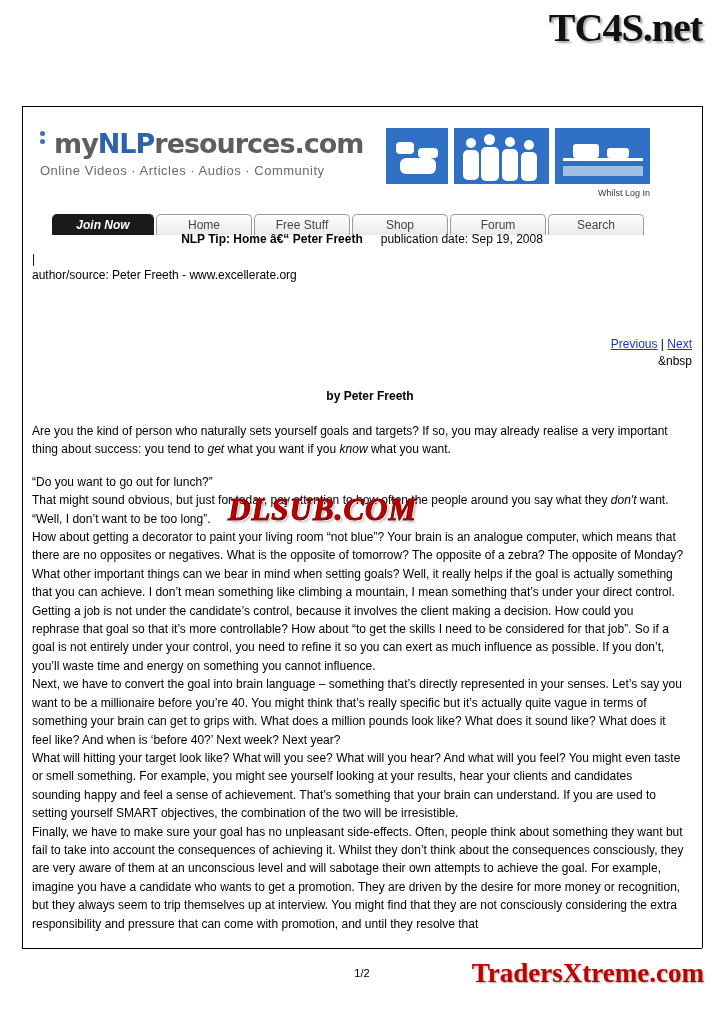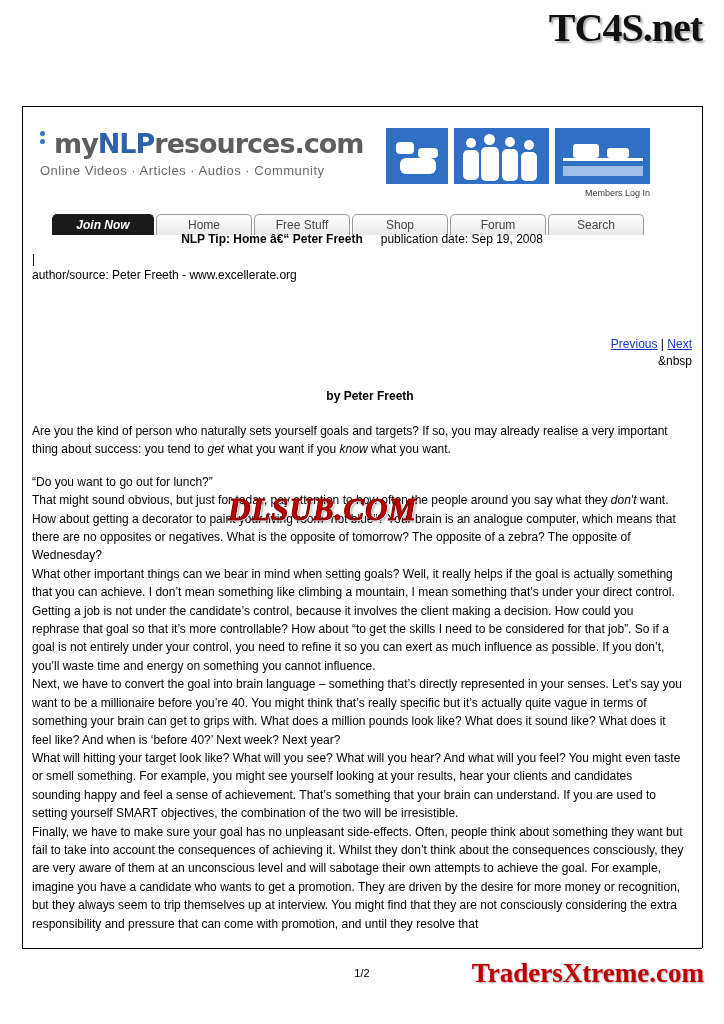--- a/index.html
+++ b/index.html
@@ -311,21 +311,21 @@
       <div class="fig" style="left:67px;top:24px;width:16px;height:29px;border-radius:5px;"></div>
     </div>
     <div class="banner-img wide">
       <div class="fig" style="left:8px;top:30px;width:80px;height:3px;"></div>
       <div class="fig" style="left:18px;top:16px;width:26px;height:14px;border-radius:3px;"></div>
       <div class="fig" style="left:52px;top:20px;width:22px;height:10px;border-radius:3px;"></div>
       <div class="fig" style="left:8px;top:38px;width:80px;height:10px;opacity:0.55;"></div>
     </div>
   </div>
 
-  <div class="members-login">Members Log In</div>
+  <div class="members-login">Whilst Log In</div>
 </div>
 
 <div class="navbar">
   <div class="tab join">Join Now</div>
   <div class="tab">Home</div>
   <div class="tab">Free Stuff</div>
   <div class="tab">Shop</div>
   <div class="tab">Forum</div>
   <div class="tab">Search</div>
 </div>
@@ -343,21 +343,22 @@
 </div>
 <div class="nbsp-line">&amp;nbsp</div>
 
 <div class="byline">by Peter Freeth</div>
 
 <div class="body-copy">
   <p><span>Are you the kind of person who naturally sets yourself goals and targets? If so, you may already realise a very important thing about success: you tend to </span><em>get</em><span> what you want if you </span><em>know</em><span> what you want.</span></p>
 
   <p class="tight">“Do you want to go out for lunch?”</p>
   <p class="tight"><span>That might sound obvious, but just for today, pay attention to how often the people around you say what they </span><em>don't</em><span> want.</span></p>
-  <p class="tight">How about getting a decorator to paint your living room “not blue”? Your brain is an analogue computer, which means that there are no opposites or negatives. What is the opposite of tomorrow? The opposite of a zebra? The opposite of Wednesday?</p>
+  <p class="tight">“Well, I don’t want to be too long”.</p>
+  <p class="tight">How about getting a decorator to paint your living room “not blue”? Your brain is an analogue computer, which means that there are no opposites or negatives. What is the opposite of tomorrow? The opposite of a zebra? The opposite of Monday?</p>
   <p class="tight">What other important things can we bear in mind when setting goals? Well, it really helps if the goal is actually something that you can achieve. I don’t mean something like climbing a mountain, I mean something that’s under your direct control. Getting a job is not under the candidate’s control, because it involves the client making a decision. How could you rephrase that goal so that it’s more controllable? How about “to get the skills I need to be considered for that job”. So if a goal is not entirely under your control, you need to refine it so you can exert as much influence as possible. If you don’t, you’ll waste time and energy on something you cannot influence.</p>
   <p class="tight">Next, we have to convert the goal into brain language – something that’s directly represented in your senses. Let’s say you want to be a millionaire before you’re 40. You might think that’s really specific but it’s actually quite vague in terms of something your brain can get to grips with. What does a million pounds look like? What does it sound like? What does it feel like? And when is ‘before 40?’ Next week? Next year?</p>
   <p class="tight">What will hitting your target look like? What will you see? What will you hear? And what will you feel? You might even taste or smell something. For example, you might see yourself looking at your results, hear your clients and candidates sounding happy and feel a sense of achievement. That’s something that your brain can understand. If you are used to setting yourself SMART objectives, the combination of the two will be irresistible.</p>
   <p class="tight">Finally, we have to make sure your goal has no unpleasant side-effects. Often, people think about something they want but fail to take into account the consequences of achieving it. Whilst they don’t think about the consequences consciously, they are very aware of them at an unconscious level and will sabotage their own attempts to achieve the goal. For example, imagine you have a candidate who wants to get a promotion. They are driven by the desire for more money or recognition, but they always seem to trip themselves up at interview. You might find that they are not consciously considering the extra responsibility and pressure that can come with promotion, and until they resolve that</p>
 </div>
 
 <div class="dlsub">DLSUB.COM</div>
 
 <div class="page-num">1/2</div>
 <div class="traders">TradersXtreme.com</div>

